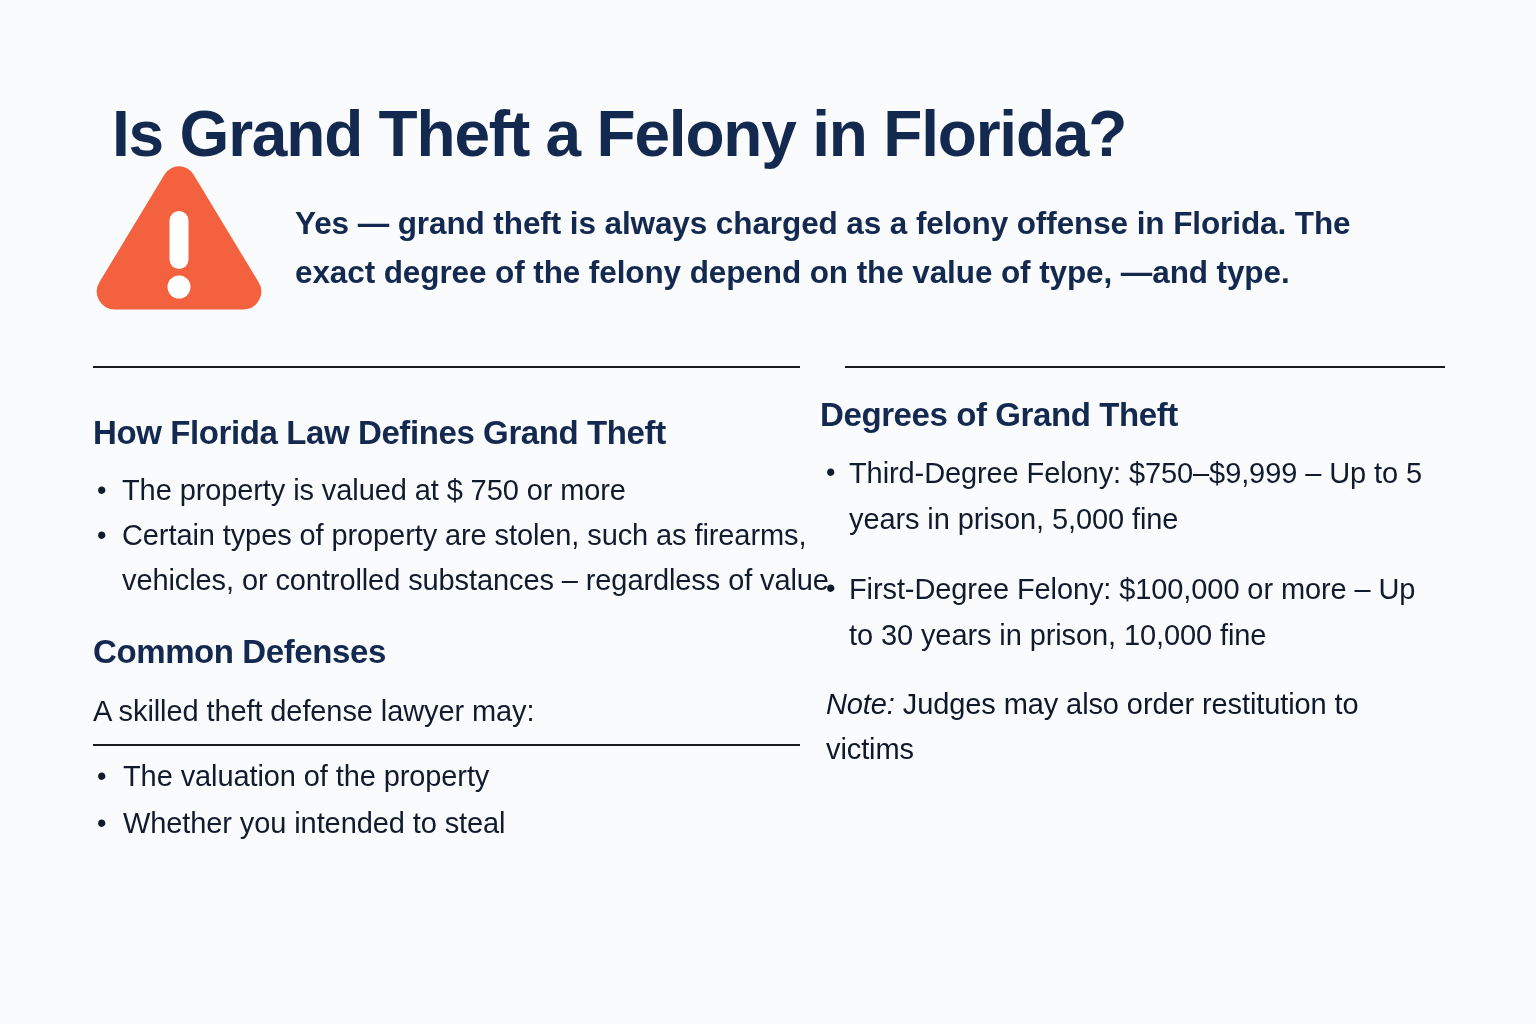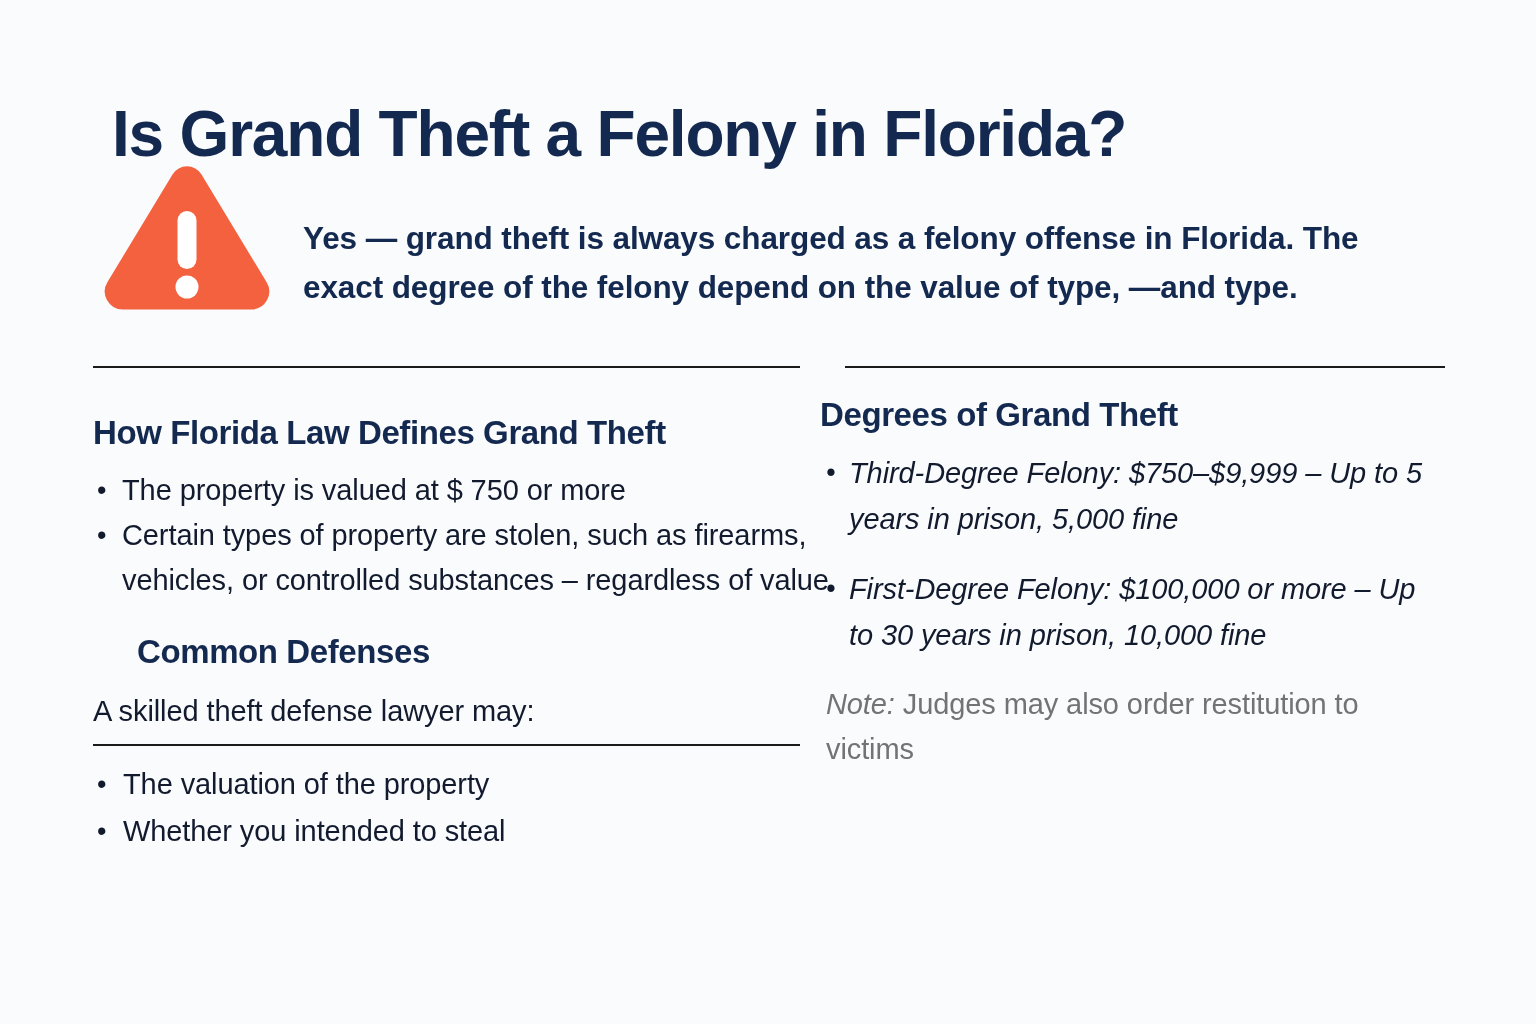--- a/index.html
+++ b/index.html
@@ -33,25 +33,25 @@
     line-height: 74px;
     font-weight: 700;
     letter-spacing: -1.2px;
     color: #14294f;
     white-space: nowrap;
   }
 
   
   .intro {
     position: absolute;
-    left: 99px;
+    left: 91px;
     top: 160px;
     width: 1320px;
     display: flex;
-    align-items: flex-end;
+    align-items: center;
   }
   .warning-icon {
     flex: 0 0 auto;
     width: 176px;
     height: 148px;
     margin-top: 4px;
   }
   .warning-icon svg { display: block; }
   .intro-text {
     flex: 1 1 auto;
@@ -119,40 +119,40 @@
     content: "\2022";
     position: absolute;
     left: 4px;
     top: 0;
     font-size: 27px;
     line-height: 45px;
     color: #121a2e;
   }
 
   
-  ul.degrees { margin-top: 4px; font-style: italic; }
+  ul.degrees { margin-top: 4px; }
   ul.degrees li {
     padding-left: 29px;
     margin-bottom: 24px;
     line-height: 46px;
   }
   ul.degrees li::before { left: 6px; }
 
   .note {
     font-size: 29px;
     line-height: 45px;
-    color: #737373;
+    color: #0f172a;
     margin: 6px 0 0 6px;
     letter-spacing: -0.1px;
   }
   .note .note-label { font-style: italic; }
 
   .defenses-block { margin-top: 28px; }
-  .defenses-block .section-heading { margin-bottom: 16px; margin-left: 44px; }
-  .defenses-block ul.bullets { margin-top: 28px; }
+  .defenses-block .section-heading { margin-bottom: 16px; }
+  .defenses-block ul.bullets { margin-top: 20px; }
   .defenses-block ul.bullets li { padding-left: 30px; margin-bottom: 2px; }
 </style>
 </head>
 <body>
 
 <div class="infographic">
 
   <h1 class="title">Is Grand Theft a Felony in Florida?</h1>
 
   <div class="intro">

